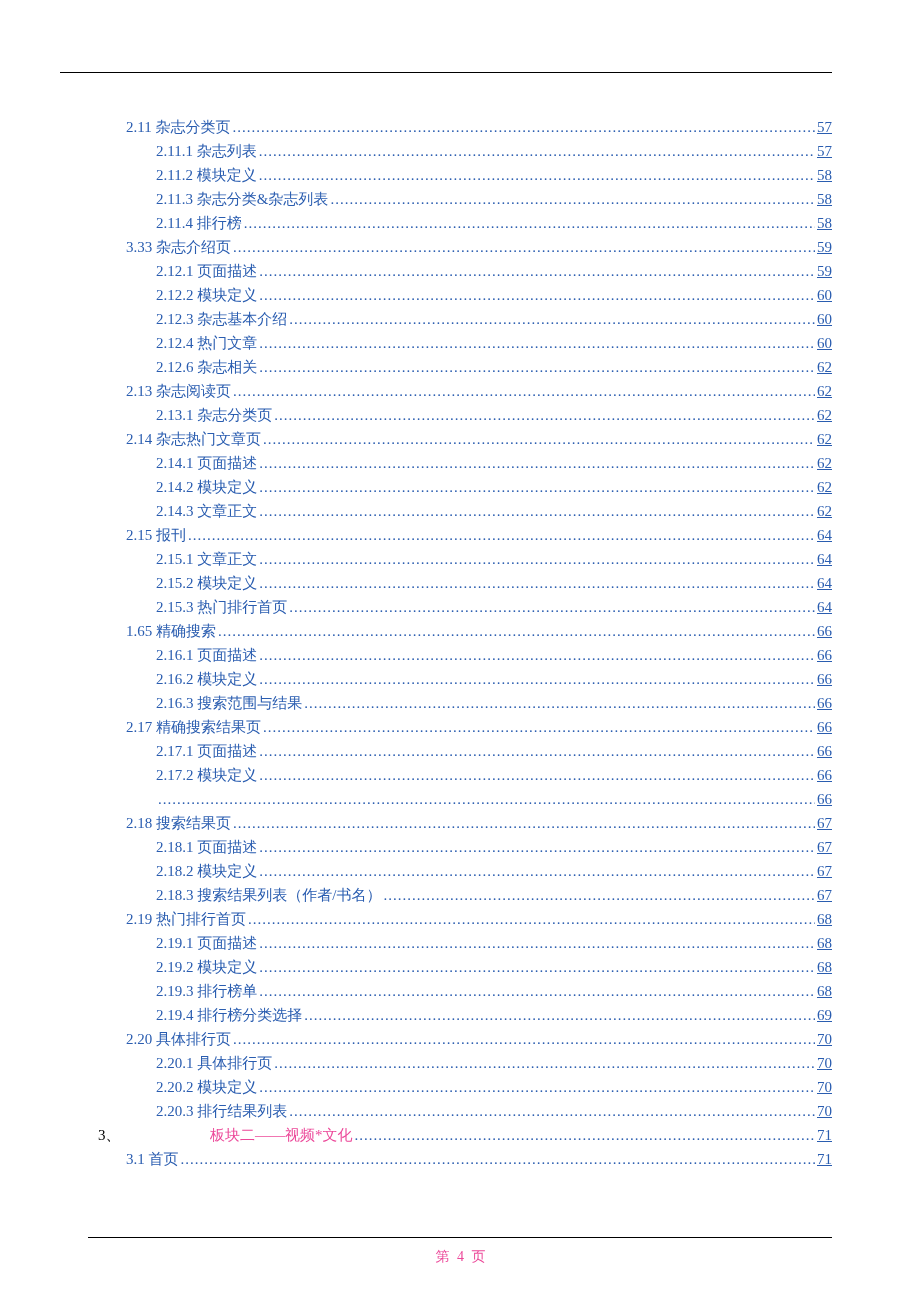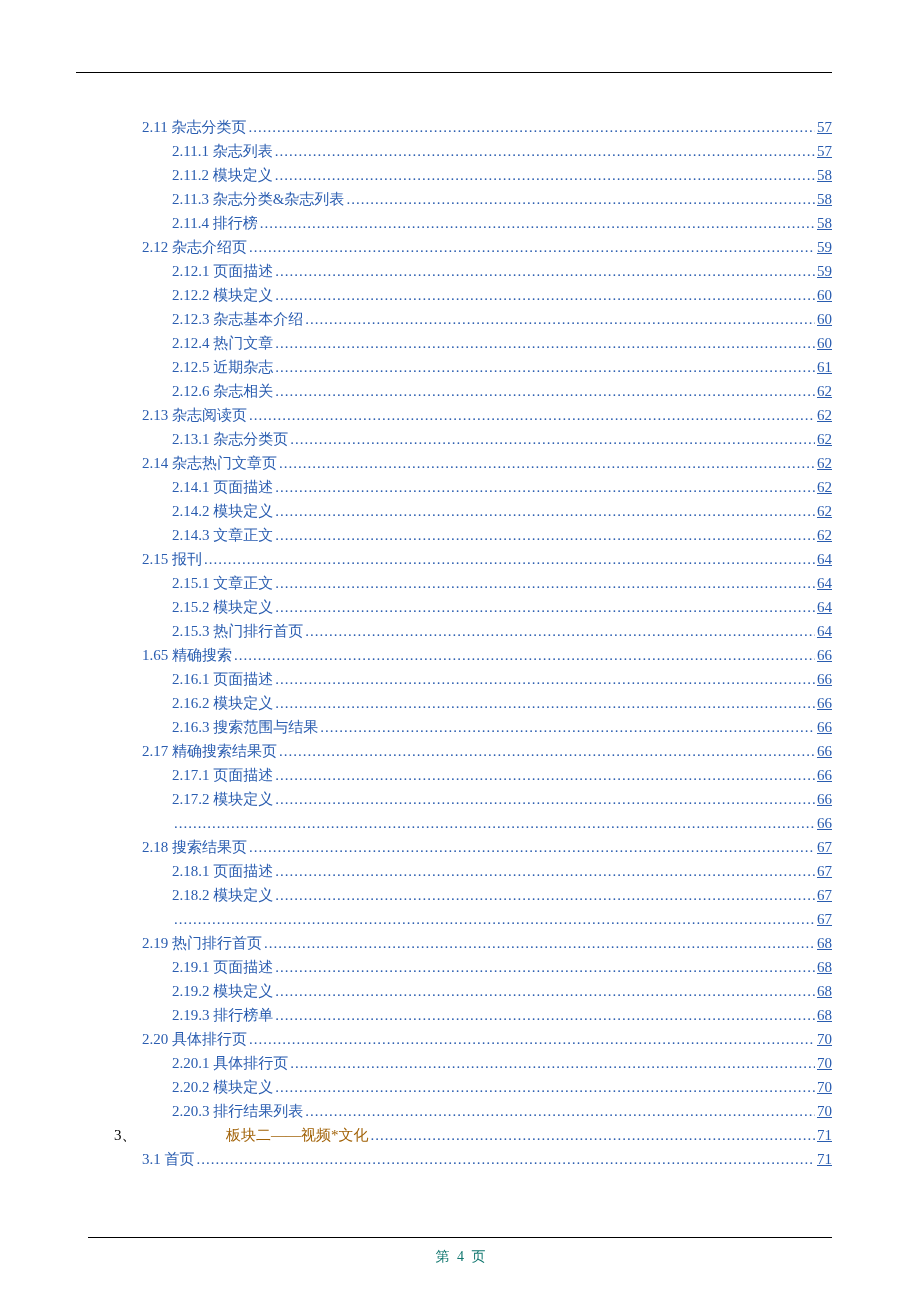--- a/index.html
+++ b/index.html
@@ -8,21 +8,21 @@
       box-sizing: border-box;
     }
     body {
       font-family: "SimSun", "宋体", serif;
       background: #ffffff;
       width: 920px;
       height: 1302px;
       position: relative;
     }
     .page-container {
-      padding: 72px 88px 40px 76px;
+      padding: 72px 88px 40px 60px;
       width: 100%;
       height: 100%;
       position: relative;
     }
     .top-rule {
       border-top: 1.5px solid #000;
       margin-bottom: 42px;
     }
     .toc-area {
       padding-left: 38px;
@@ -66,38 +66,38 @@
       line-height: 24px;
       white-space: nowrap;
     }
     .chapter-num {
       color: #000;
       width: 112px;
       flex-shrink: 0;
       padding-left: 0;
     }
     .chapter-title {
-      color: #a16207;
+      color: #ec4899;
       flex-shrink: 0;
     }
     .bottom-rule {
       border-top: 1.5px solid #000;
       position: absolute;
       left: 88px;
       right: 88px;
       bottom: 64px;
     }
     .page-number {
       position: absolute;
       left: 3px;
       right: 0;
       bottom: 36px;
       text-align: center;
       font-size: 14px;
-      color: #0f766e;
+      color: #ec4899;
       letter-spacing: 2px;
     }
   </style>
 </head>
 <body>
 
 <div class="page-container">
   <div class="top-rule"></div>
 
   <div class="toc-area" id="toc-area">
@@ -120,21 +120,21 @@
         <span class="toc-label">2.11.3 杂志分类&amp;杂志列表</span>
         <span class="toc-leader"></span>
         <span class="toc-page">58</span>
       </div>
       <div class="toc-row level-3">
         <span class="toc-label">2.11.4 排行榜</span>
         <span class="toc-leader"></span>
         <span class="toc-page">58</span>
       </div>
       <div class="toc-row level-2">
-        <span class="toc-label">2.12 杂志介绍页</span>
+        <span class="toc-label">3.33 杂志介绍页</span>
         <span class="toc-leader"></span>
         <span class="toc-page">59</span>
       </div>
       <div class="toc-row level-3">
         <span class="toc-label">2.12.1 页面描述</span>
         <span class="toc-leader"></span>
         <span class="toc-page">59</span>
       </div>
       <div class="toc-row level-3">
         <span class="toc-label">2.12.2 模块定义</span>
@@ -145,25 +145,20 @@
         <span class="toc-label">2.12.3 杂志基本介绍</span>
         <span class="toc-leader"></span>
         <span class="toc-page">60</span>
       </div>
       <div class="toc-row level-3">
         <span class="toc-label">2.12.4 热门文章</span>
         <span class="toc-leader"></span>
         <span class="toc-page">60</span>
       </div>
       <div class="toc-row level-3">
-        <span class="toc-label">2.12.5 近期杂志</span>
-        <span class="toc-leader"></span>
-        <span class="toc-page">61</span>
-      </div>
-      <div class="toc-row level-3">
         <span class="toc-label">2.12.6 杂志相关</span>
         <span class="toc-leader"></span>
         <span class="toc-page">62</span>
       </div>
       <div class="toc-row level-2">
         <span class="toc-label">2.13 杂志阅读页</span>
         <span class="toc-leader"></span>
         <span class="toc-page">62</span>
       </div>
       <div class="toc-row level-3">
@@ -259,20 +254,21 @@
         <span class="toc-label">2.18.1 页面描述</span>
         <span class="toc-leader"></span>
         <span class="toc-page">67</span>
       </div>
       <div class="toc-row level-3">
         <span class="toc-label">2.18.2 模块定义</span>
         <span class="toc-leader"></span>
         <span class="toc-page">67</span>
       </div>
       <div class="toc-row level-3">
+        <span class="toc-label">2.18.3 搜索结果列表（作者/书名）</span>
         <span class="toc-leader"></span>
         <span class="toc-page">67</span>
       </div>
       <div class="toc-row level-2">
         <span class="toc-label">2.19 热门排行首页</span>
         <span class="toc-leader"></span>
         <span class="toc-page">68</span>
       </div>
       <div class="toc-row level-3">
         <span class="toc-label">2.19.1 页面描述</span>
@@ -281,20 +277,25 @@
       </div>
       <div class="toc-row level-3">
         <span class="toc-label">2.19.2 模块定义</span>
         <span class="toc-leader"></span>
         <span class="toc-page">68</span>
       </div>
       <div class="toc-row level-3">
         <span class="toc-label">2.19.3 排行榜单</span>
         <span class="toc-leader"></span>
         <span class="toc-page">68</span>
+      </div>
+      <div class="toc-row level-3">
+        <span class="toc-label">2.19.4 排行榜分类选择</span>
+        <span class="toc-leader"></span>
+        <span class="toc-page">69</span>
       </div>
       <div class="toc-row level-2">
         <span class="toc-label">2.20 具体排行页</span>
         <span class="toc-leader"></span>
         <span class="toc-page">70</span>
       </div>
       <div class="toc-row level-3">
         <span class="toc-label">2.20.1 具体排行页</span>
         <span class="toc-leader"></span>
         <span class="toc-page">70</span>

